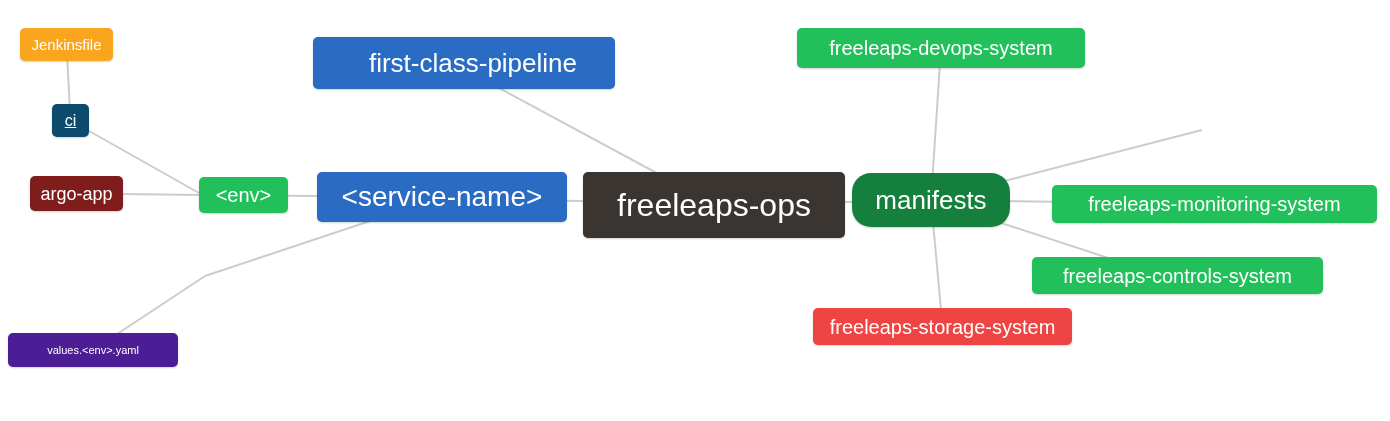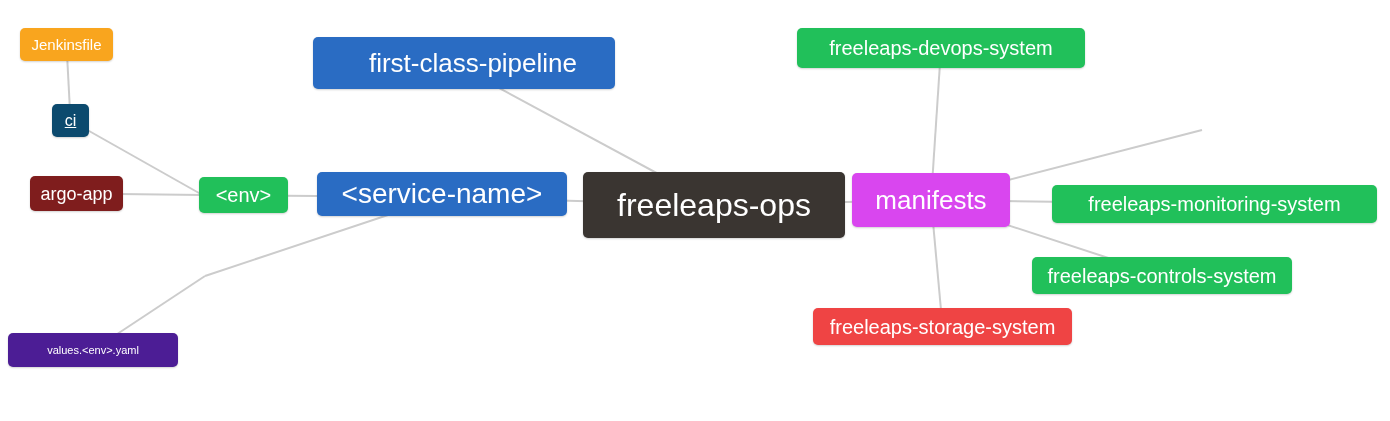--- a/index.html
+++ b/index.html
@@ -57,20 +57,20 @@
       <line x1="931" y1="200" x2="1162" y2="275.5" stroke="#cccccc" stroke-width="2"></line>
       <line x1="931" y1="200" x2="942.5" y2="326.5" stroke="#cccccc" stroke-width="2"></line>
     </svg>
 
 <div class="node" style="left: 20px; top: 28px; width: 93px; height: 33px; font-size: 15px; background: rgb(249, 165, 30); color: rgb(255, 255, 255);">Jenkinsfile</div>
     <div class="node" style="left: 52px; top: 104px; width: 37px; height: 33px; font-size: 16px; background: #0c4a6e; color: rgb(255, 255, 255); text-decoration: underline;">ci</div>
     <div class="node" style="left: 30px; top: 176px; width: 93px; height: 35px; font-size: 18px; background: #7f1d1d; color: rgb(255, 255, 255);">argo-app</div>
     <div class="node" style="left: 158px; top: 177px; width: 89px; height: 36px; font-size: 20px; background: rgb(33, 192, 90); color: rgb(255, 255, 255); margin-left: 41px;">&lt;env&gt;</div>
     <div class="node" style="left: 8px; top: 333px; width: 170px; height: 34px; font-size: 11px; background: #4c1d95; color: rgb(255, 255, 255);">values.&lt;env&gt;.yaml</div>
     <div class="node" style="left: 313px; top: 37px; width: 302px; height: 52px; font-size: 26px; background: rgb(42, 108, 195); color: rgb(255, 255, 255); padding-left: 18px;">first-class-pipeline</div>
-    <div class="node" style="left: 317px; top: 172px; width: 250px; height: 44px; font-size: 28px; background: rgb(42, 108, 195); color: rgb(255, 255, 255);">&lt;service-name&gt;</div>
+    <div class="node" style="left: 317px; top: 172px; width: 250px; height: 50px; font-size: 28px; background: rgb(42, 108, 195); color: rgb(255, 255, 255);">&lt;service-name&gt;</div>
     <div class="node" style="left: 583px; top: 172px; width: 262px; height: 66px; font-size: 32px; background: rgb(58, 53, 49); color: rgb(255, 255, 255);">freeleaps-ops</div>
-    <div class="node" style="left: 852px; top: 173px; width: 158px; height: 54px; font-size: 26px; background: #d946ef; color: rgb(255, 255, 255);">manifests</div>
+    <div class="node" style="left: 852px; top: 173px; width: 158px; height: 54px; font-size: 26px; background: #15803d; color: rgb(255, 255, 255); border-radius: 19px;">manifests</div>
     <div class="node" style="left: 797px; top: 28px; width: 288px; height: 40px; font-size: 20px; background: rgb(33, 192, 90); color: rgb(255, 255, 255);">freeleaps-devops-system</div>
     <div class="node" style="left: 1052px; top: 185px; width: 325px; height: 38px; font-size: 20px; background: rgb(33, 192, 90); color: rgb(255, 255, 255);">freeleaps-monitoring-system</div>
-    <div class="node" style="left: 1032px; top: 257px; width: 260px; height: 37px; font-size: 20px; background: rgb(33, 192, 90); color: rgb(255, 255, 255);">freeleaps-controls-system</div>
+    <div class="node" style="left: 1032px; top: 257px; width: 291px; height: 37px; font-size: 20px; background: rgb(33, 192, 90); color: rgb(255, 255, 255);">freeleaps-controls-system</div>
     <div class="node" style="left: 813px; top: 308px; width: 259px; height: 37px; font-size: 20px; background: #ef4444; color: rgb(255, 255, 255);">freeleaps-storage-system</div>
   </div>
 
 </body></html>

